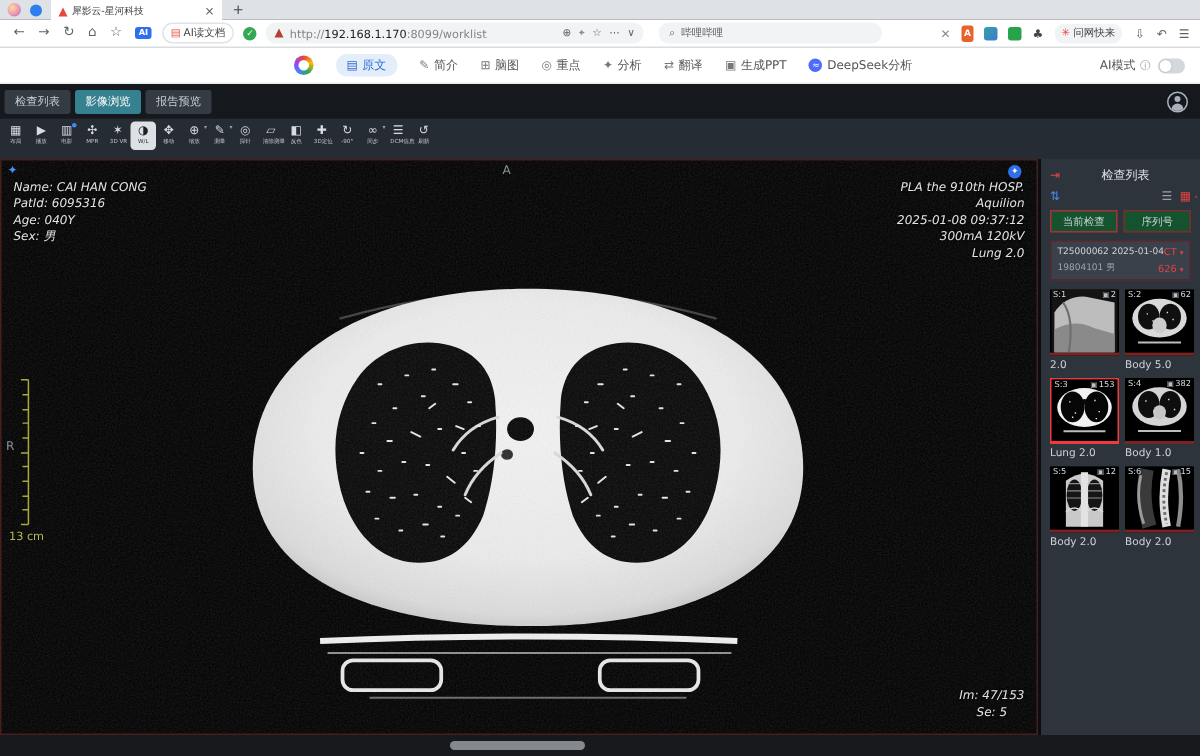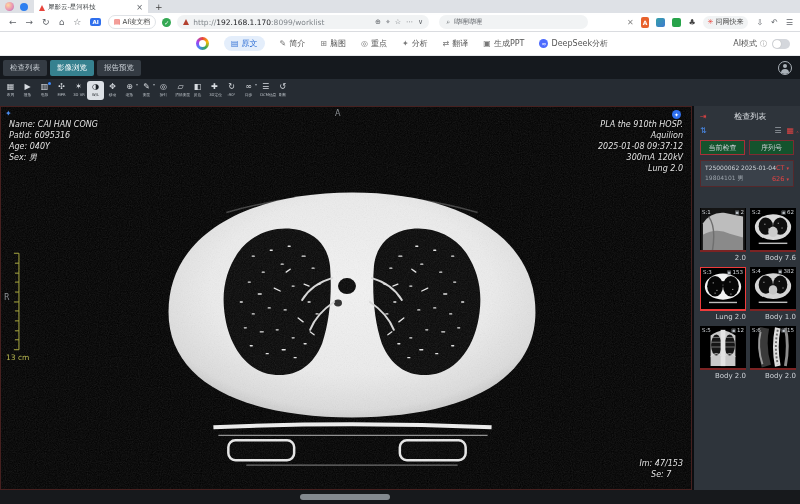--- a/index.html
+++ b/index.html
@@ -98,21 +98,21 @@
   .fbox{flex:1;height:13px;border:1px solid #aa3038;background:#14532d;color:#ccd1d6;font-size:7px;display:flex;align-items:center;justify-content:center;white-space:nowrap;}
   .fbox.dim{border-color:#7c2b31;}
   .study{margin-top:5px;background:#3a414a;border:1px solid #55282b;padding:3px 4px;display:flex;}
   .study .lines{flex:1;min-width:0;}
   .study .l1{font-size:6px;color:#ced3d8;white-space:nowrap;}
   .study .l2{font-size:6px;color:#9aa2aa;margin-top:3px;white-space:nowrap;}
   .study .rightc{text-align:right;}
   .study .r1,.study .r2{font-size:6.5px;color:#e04343;white-space:nowrap;}
   .study .r2{margin-top:3px;}
   .cv{font-size:5px;}
-  .sgrid{display:grid;grid-template-columns:46px 46px;gap:4px;margin-top:21px;text-align:right;}
+  .sgrid{display:grid;grid-template-columns:46px 46px;gap:4px;margin-top:6px;}
   .cell{width:46px;}
   .thumb{position:relative;width:46px;height:44px;background:#000;border-bottom:2px solid #7b2323;box-sizing:border-box;}
   .cell.selected .thumb{border:1px solid #ef3b3b;border-bottom:2px solid #ef3b3b;}
   .thumb svg{position:absolute;inset:0;width:100%;height:100%;}
   .sid{position:absolute;left:2px;top:1px;font-size:5.5px;color:#d8dce0;text-shadow:0 0 2px #000;}
   .scount{position:absolute;right:2px;top:1px;font-size:5.5px;color:#d8dce0;text-shadow:0 0 2px #000;}
   .scount .ci{font-size:5px;color:#b9bfc5;margin-right:1px;}
   .slabel{font-size:7px;color:#ced3d8;margin-top:2px;height:9px;white-space:nowrap;}
   
   .bottomstrip{position:absolute;top:490px;left:0;width:800px;height:14px;background:#17191c;}
@@ -350,21 +350,21 @@
     </div>
     <div class="ovl tr">
       <div>PLA the 910th HOSP.</div>
       <div>Aquilion</div>
       <div>2025-01-08 09:37:12</div>
       <div>300mA 120kV</div>
       <div>Lung 2.0</div>
     </div>
     <div class="ovl br">
       <div>Im: 47/153</div>
-      <div>Se: 7</div>
+      <div>Se: 5</div>
     </div>
   </div>
 
   <div class="sidebar">
     <div class="sb-row1">
       <span class="sb-collapse">⇥</span>
       <span class="sb-title">检查列表</span>
     </div>
     <div class="sb-row2">
       <span class="sb-sort">⇅</span>
@@ -408,21 +408,21 @@
               <ellipse cx="23" cy="20" rx="19" ry="13.5" fill="#d9d9d9"></ellipse>
               <ellipse cx="15.5" cy="19" rx="7.5" ry="9" fill="#101010"></ellipse>
               <ellipse cx="30.5" cy="19" rx="7.5" ry="9" fill="#101010"></ellipse>
               <ellipse cx="23" cy="25" rx="5" ry="5.5" fill="#cccccc"></ellipse>
               <path d="M14,17h1M18,22h1M28,16h1M32,21h1" stroke="#ddd"></path>
               <path d="M8,37 H38" stroke="#bdbdbd" stroke-width="1.5"></path>
             </svg>
           <span class="sid">S:2</span>
           <span class="scount"><span class="ci">▣</span><span>62</span></span>
         </div>
-        <div class="slabel">Body 7.6</div>
+        <div class="slabel">Body 5.0</div>
       </div>
       <div class="cell selected">
         <div class="thumb">
           <svg viewBox="0 0 46 44">
               <rect width="46" height="44" fill="#000"></rect>
               <ellipse cx="23" cy="20" rx="19.5" ry="14" fill="#f1f1f1"></ellipse>
               <ellipse cx="14.5" cy="19.5" rx="8.5" ry="11" fill="#060606"></ellipse>
               <ellipse cx="31.5" cy="19.5" rx="8.5" ry="11" fill="#060606"></ellipse>
               <circle cx="23" cy="16" r="2" fill="#090909"></circle>
               <path d="M12,16h1M16,24h1M30,15h1M33,23h1M14,27h1M31,28h1" stroke="#e8e8e8"></path>

